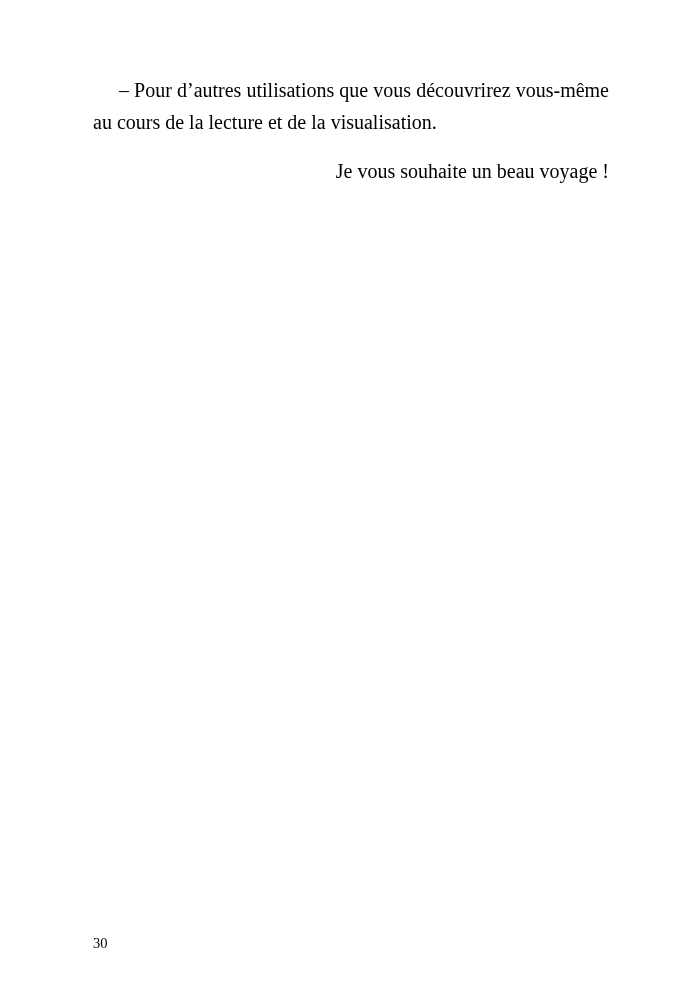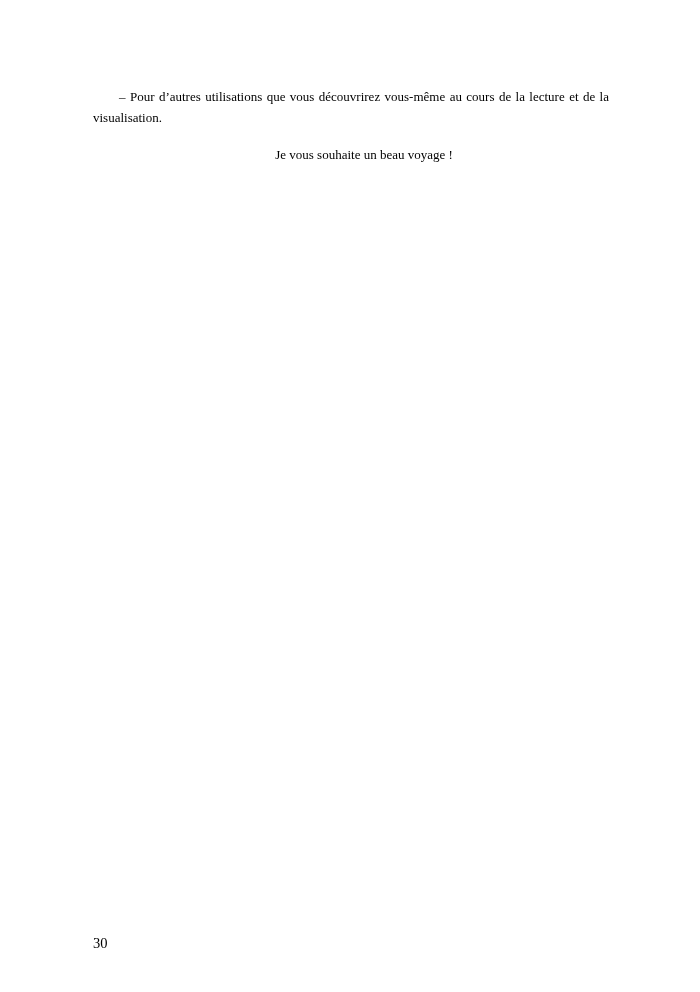--- a/index.html
+++ b/index.html
@@ -17,33 +17,33 @@
     box-sizing: border-box;
     overflow: hidden;
   }
   .text-block {
     position: absolute;
     left: 93px;
     top: 70px;
     width: 516px;
   }
   .para {
-    margin: 16px 0 0 0;
-    font-size: 13px;
+    margin: 4px 0 0 0;
+    font-size: 20px;
     line-height: 1.62;
     text-align: justify;
     text-justify: inter-word;
     text-indent: 26px;
     hyphens: none;
   }
   .para + .para {
     margin-top: 16px;
   }
   .para.last {
-    text-align: center;
+    text-align: right;
   }
   .page-number {
     position: absolute;
     left: 93px;
     top: 936px;
     font-size: 14.5px;
     line-height: 1;
     font-family: "Liberation Serif", serif;
   }
 </style>

